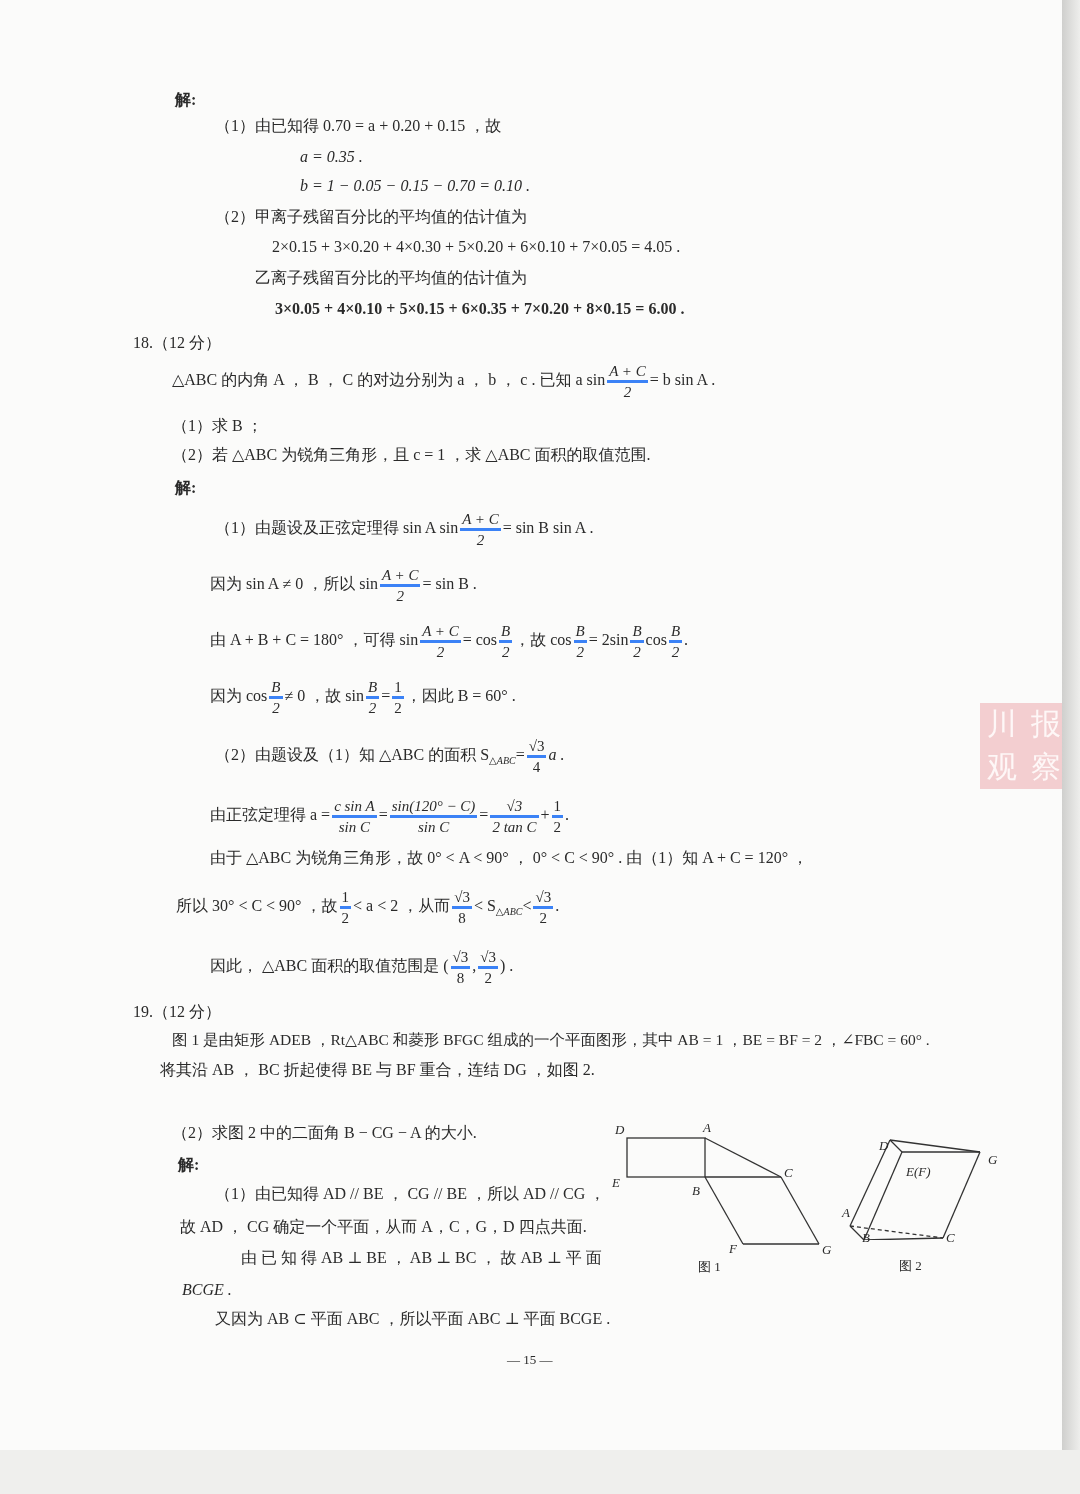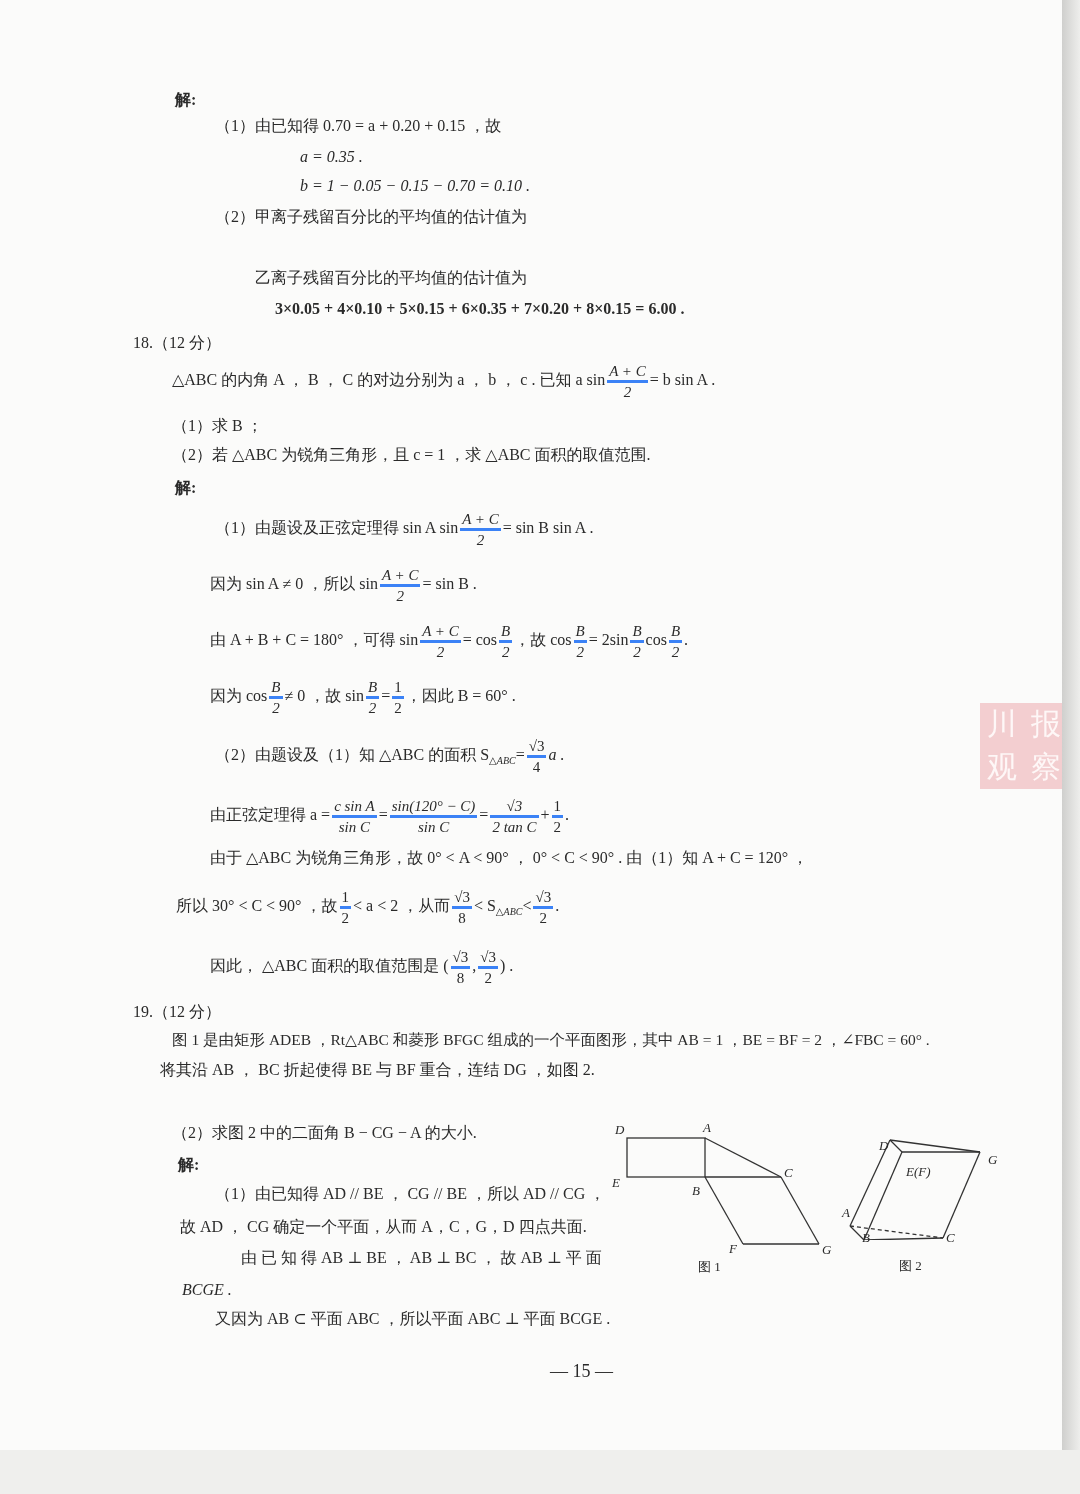--- a/index.html
+++ b/index.html
@@ -45,20 +45,21 @@
 </head>
 <body>
 
 <div class="page">
 
   <div class="line" style="left:175px;top:90px;font-weight:bold;">解:</div>
   <div class="line" style="left:215px;top:116px;">（1）由已知得 0.70 = a + 0.20 + 0.15 ，故</div>
   <div class="line i" style="left:300px;top:147px;">a = 0.35 .</div>
   <div class="line i" style="left:300px;top:176px;">b = 1 − 0.05 − 0.15 − 0.70 = 0.10 .</div>
   <div class="line" style="left:215px;top:207px;">（2）甲离子残留百分比的平均值的估计值为</div>
+  <div class="line" style="left:272px;top:237px;">2×0.15 + 3×0.20 + 4×0.30 + 5×0.20 + 6×0.10 + 7×0.05 = 4.05 .</div>
   <div class="line" style="left:255px;top:268px;">乙离子残留百分比的平均值的估计值为</div>
   <div class="line" style="left:275px;top:299px;font-weight:bold;">3×0.05 + 4×0.10 + 5×0.15 + 6×0.35 + 7×0.20 + 8×0.15 = 6.00 .</div>
 
   <div class="line" style="left:133px;top:333px;">18.（12 分）</div>
   <div class="line" style="left:172px;top:360px;line-height:40px;">
     <span>△ABC 的内角 A ， B ， C 的对边分别为 a ， b ， c . 已知 a sin</span><span class="frac i"><span class="num">A + C</span><span class="den">2</span></span><span>= b sin A .</span>
   </div>
   <div class="line" style="left:172px;top:416px;">（1）求 B ；</div>
   <div class="line" style="left:172px;top:445px;">（2）若 △ABC 为锐角三角形，且 c = 1 ，求 △ABC 面积的取值范围.</div>
   <div class="line" style="left:175px;top:478px;font-weight:bold;">解:</div>
@@ -133,21 +134,21 @@
     </g>
   </svg>
   <span class="pt" style="left:879px;top:1138px;">D</span>
   <span class="pt" style="left:906px;top:1164px;">E(F)</span>
   <span class="pt" style="left:988px;top:1152px;">G</span>
   <span class="pt" style="left:842px;top:1205px;">A</span>
   <span class="pt" style="left:862px;top:1230px;">B</span>
   <span class="pt" style="left:946px;top:1230px;">C</span>
   <span class="fig-label" style="left:899px;top:1257px;">图 2</span>
 
-  <div class="line" style="left:550px;top:1350px;font-size:18px;margin-top:11px;">— 15 —</div>
+  <div class="line" style="left:507px;top:1350px;font-size:13px;">— 15 —</div>
 
   <div class="stamp">
     <span>川</span>
     <span>报</span>
     <span>观</span>
     <span>察</span>
   </div>
 </div>
 <div class="edge-shadow"></div>
 <div class="bottom-band"></div>

